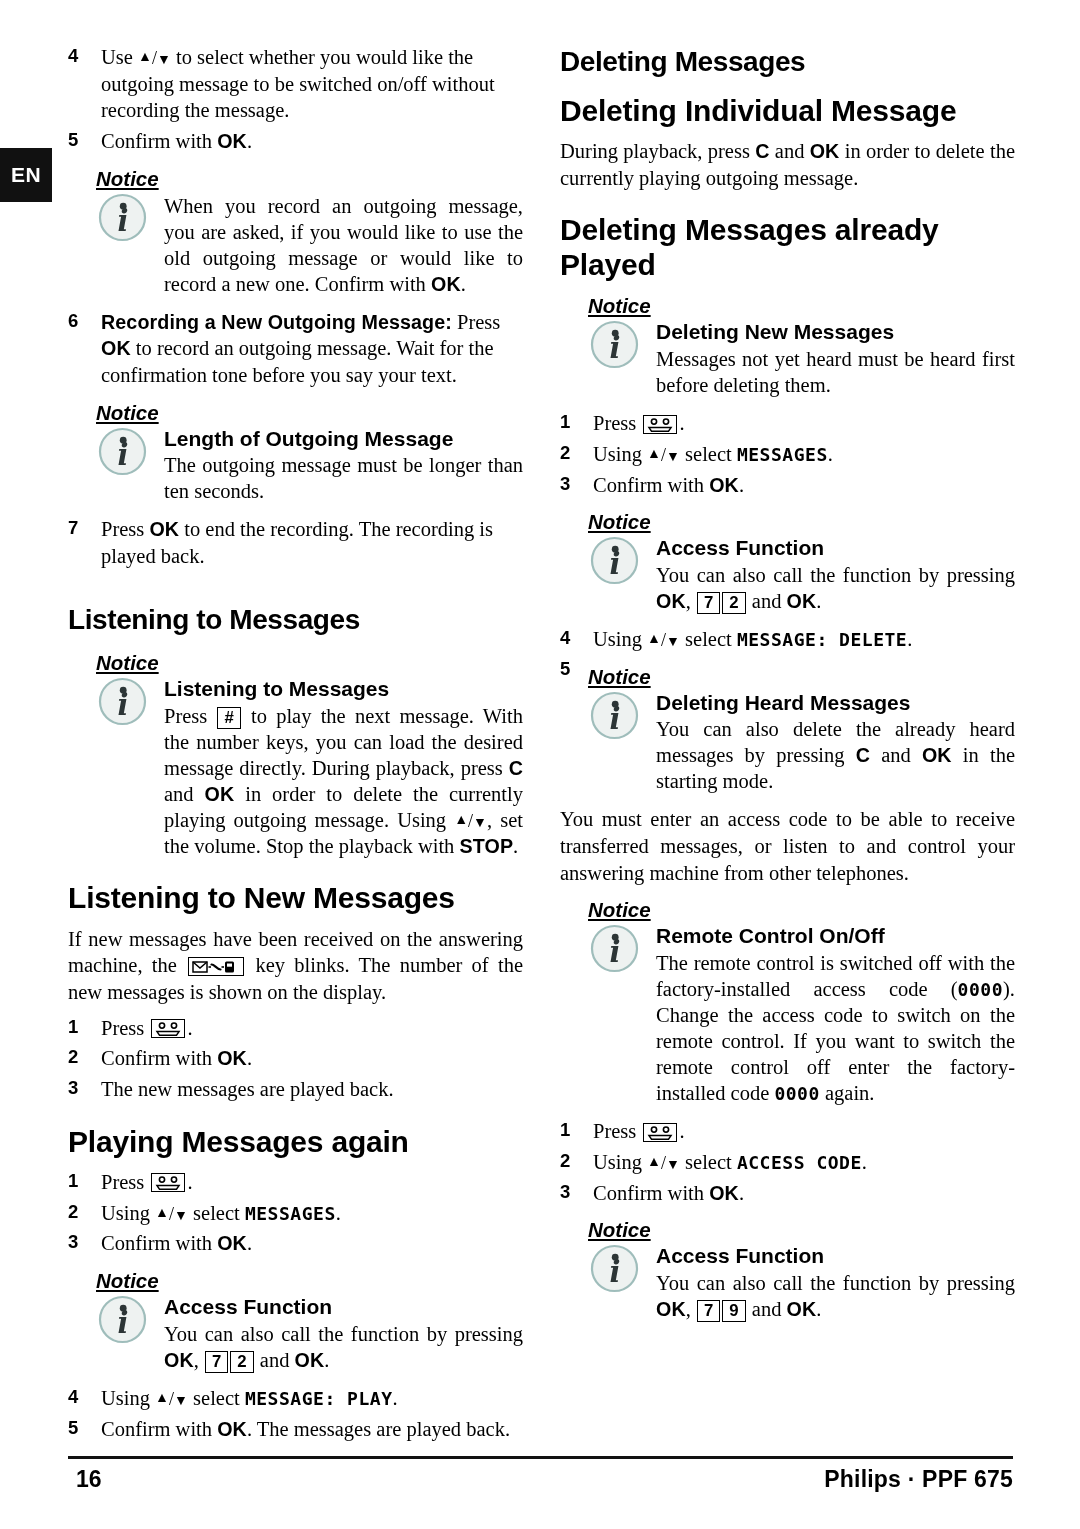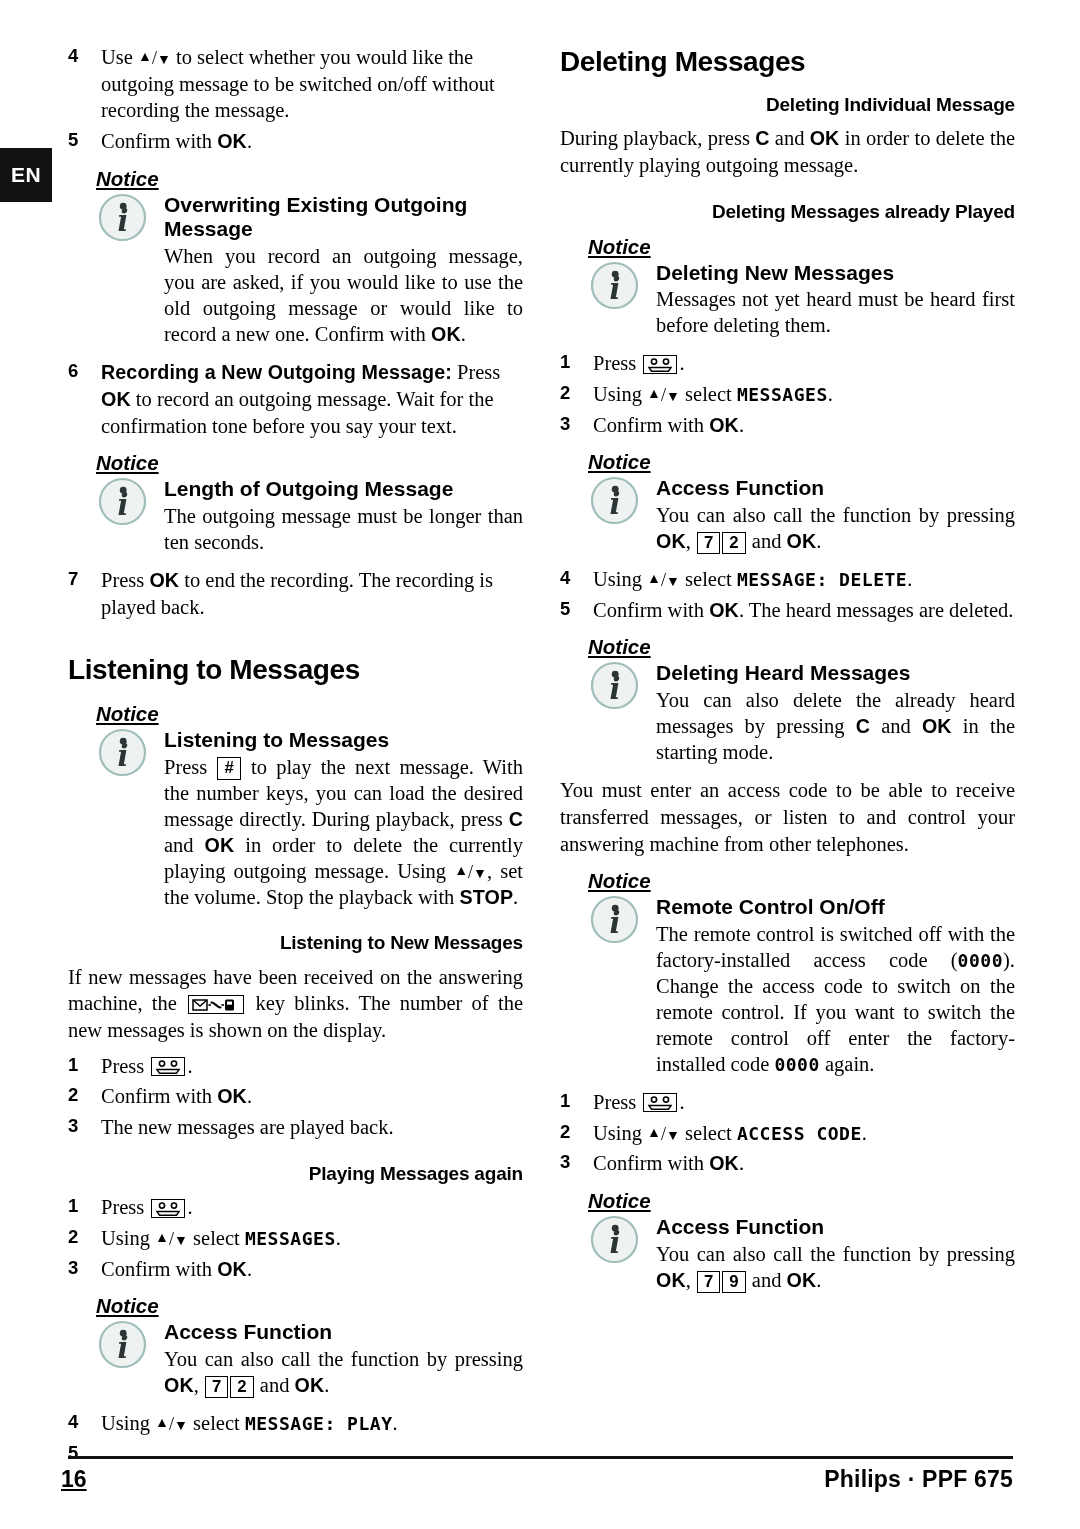--- a/index.html
+++ b/index.html
@@ -50,25 +50,24 @@
     font-weight: bold;
     font-size: 28px;
     line-height: 1.13;
     letter-spacing: -0.4px;
     margin: 34px 0 16px 0;
   }
   h1.h-major.first { margin-top: 2px; }
   h2.h-sub {
     font-family: "Liberation Sans", sans-serif;
     font-weight: bold;
-    font-size: 19px;
+    font-size: 30px;
     line-height: 1.15;
     letter-spacing: -0.2px;
     margin: 22px 0 10px 0;
-    text-align: right;
   }
   h2.h-sub.tight { margin-top: 14px; }
 
   
   p.body {
     font-size: 20.5px;
     line-height: 1.30;
     margin: 0 0 9px 0;
     text-align: justify;
     hyphens: none;
@@ -181,26 +180,25 @@
   .footer-rule {
     position: absolute;
     left: 68px;
     width: 945px;
     height: 3px;
     background: #111111;
     top: 1456px;
   }
   .footer-page {
     position: absolute;
-    left: 61px;
+    left: 76px;
     top: 1466px;
     font-family: "Liberation Sans", sans-serif;
     font-weight: bold;
     font-size: 23px;
-    text-decoration: underline;
   }
   .footer-brand {
     position: absolute;
     right: 67px;
     top: 1466px;
     font-family: "Liberation Sans", sans-serif;
     font-weight: bold;
     font-size: 23px;
     letter-spacing: 0.2px;
   }
@@ -227,21 +225,20 @@
     <div class="notice">
       <div class="notice-word">Notice</div>
       <div class="notice-body">
         <span class="info-icon">
           <svg viewBox="0 0 49 49" width="49" height="49">
             <circle cx="24.5" cy="24.5" r="22.5" fill="#eef2f1" stroke="#9fbdbb" stroke-width="2.2"></circle>
             <circle cx="25.2" cy="13.2" r="3.4" fill="#2c3536"></circle>
             <text x="25" y="38" font-family="DejaVu Serif, serif" font-style="italic" font-weight="bold" font-size="29" fill="#2c3536" text-anchor="middle">i</text>
           </svg>
         </span>
-        <div class="notice-title">Overwriting Existing Outgoing Message</div>
         <p class="notice-text">When you record an outgoing message, you are asked, if you would like to use the old outgoing message or would like to record a new one. Confirm with <span class="b">OK</span>.</p>
       </div>
     </div>
 
     <div class="step nj">
       <span class="num">6</span>
       <span class="b">Recording a New Outgoing Message:</span><span> Press <span class="b">OK</span> to record an outgoing message. Wait for the confirmation tone before you say your text.</span>
     </div>
 
     <div class="notice">
@@ -343,20 +340,21 @@
         <p class="notice-text">You can also call the function by pressing <span class="b">OK</span>, <span class="keycap">7</span><span class="keycap">2</span> and <span class="b">OK</span>.</p>
       </div>
     </div>
 
     <div class="step nj">
       <span class="num">4</span>
       <span>Using <span class="arrows"><span class="au">▲</span><span class="sl">/</span><span class="ad">▼</span></span> select <span class="lcd">MESSAGE: PLAY</span>.</span>
     </div>
     <div class="step nj">
       <span class="num">5</span>
+      <span>Confirm with <span class="b">OK</span>. The messages are played back.</span>
     </div>
 
   </div>
 
   <div class="col col-right">
 
     <h1 class="h-major first">Deleting Messages</h1>
 
     <h2 class="h-sub tight">Deleting Individual Message</h2>
 
@@ -410,21 +408,20 @@
         <p class="notice-text">You can also call the function by pressing <span class="b">OK</span>, <span class="keycap">7</span><span class="keycap">2</span> and <span class="b">OK</span>.</p>
       </div>
     </div>
 
     <div class="step nj">
       <span class="num">4</span>
       <span>Using <span class="arrows"><span class="au">▲</span><span class="sl">/</span><span class="ad">▼</span></span> select <span class="lcd">MESSAGE: DELETE</span>.</span>
     </div>
     <div class="step nj">
       <span class="num">5</span>
-      <span>Confirm with <span class="b">OK</span>. The heard messages are deleted.</span>
     </div>
 
     <div class="notice">
       <div class="notice-word">Notice</div>
       <div class="notice-body">
         <span class="info-icon">
           <svg viewBox="0 0 49 49" width="49" height="49">
             <circle cx="24.5" cy="24.5" r="22.5" fill="#eef2f1" stroke="#9fbdbb" stroke-width="2.2"></circle>
             <circle cx="25.2" cy="13.2" r="3.4" fill="#2c3536"></circle>
             <text x="25" y="38" font-family="DejaVu Serif, serif" font-style="italic" font-weight="bold" font-size="29" fill="#2c3536" text-anchor="middle">i</text>

